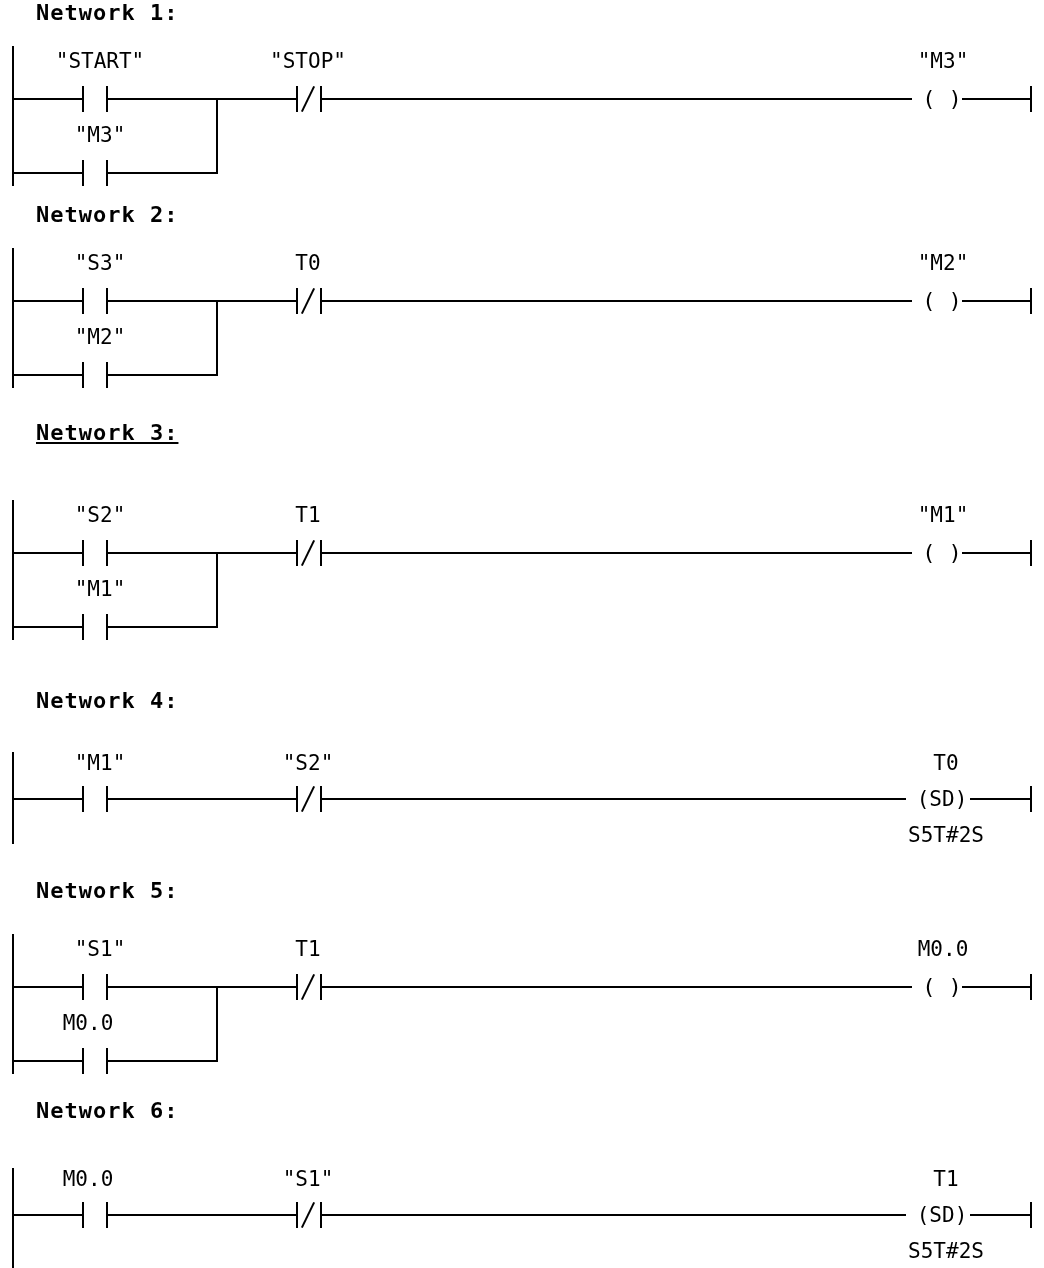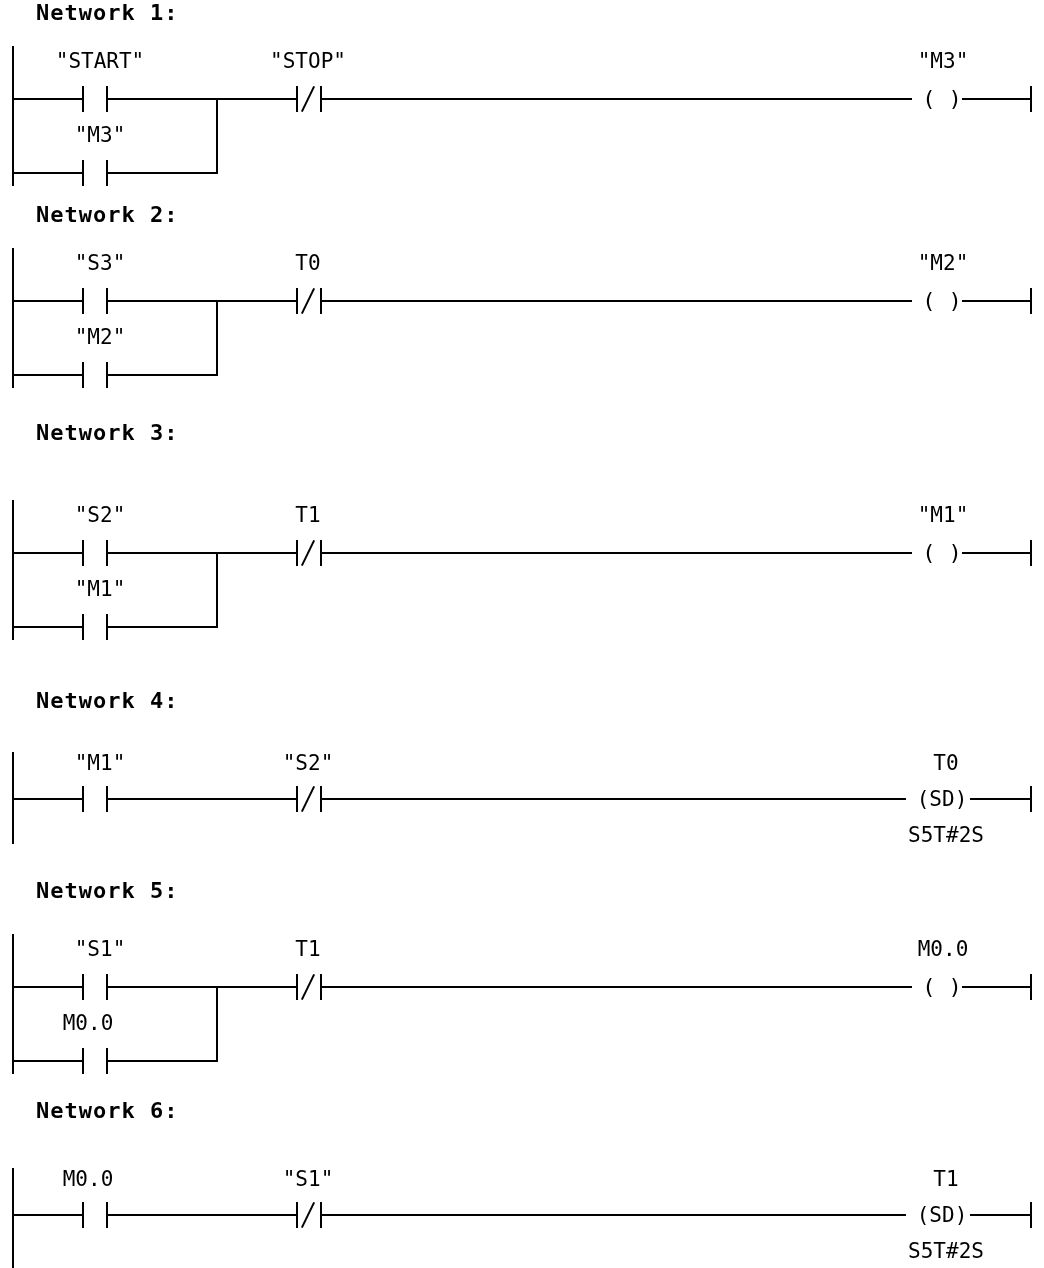--- a/index.html
+++ b/index.html
@@ -173,21 +173,21 @@
     <div class="lbl" style="left:40px; top:326px; width:120px;">"M2"</div>
     <div class="rung" style="left:12px; top:374px; width:70px;"></div>
     <div class="contact" style="left:82px; top:362px;">
       <div class="bar l"></div>
         <div class="bar r"></div>
     </div>
     <div class="rung" style="left:108px; top:374px; width:110px;"></div>
     <div class="vwire" style="left:216px; top:300px; height:76px;"></div>
   </div>
 
-  <div class="net-title" style="top:420px;">Network 3:</div>
+  <div class="net-title" style="top:420px;text-decoration:underline;">Network 3:</div>
   <div class="network">
     <div class="left-rail" style="left:12px; top:500px; height:140px;"></div>
     <div class="rung" style="left:12px; top:552px; width:70px;"></div>
     <div class="lbl" style="left:40px; top:504px; width:120px;">"S2"</div>
     <div class="contact" style="left:82px; top:540px;">
       <div class="bar l"></div>
         <div class="bar r"></div>
     </div>
     <div class="rung" style="left:108px; top:552px; width:190px;"></div>
     <div class="lbl" style="left:248px; top:504px; width:120px;">T1</div>

